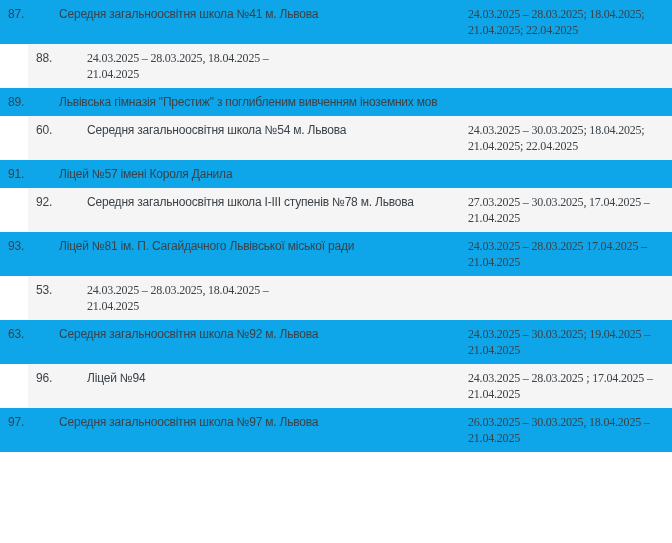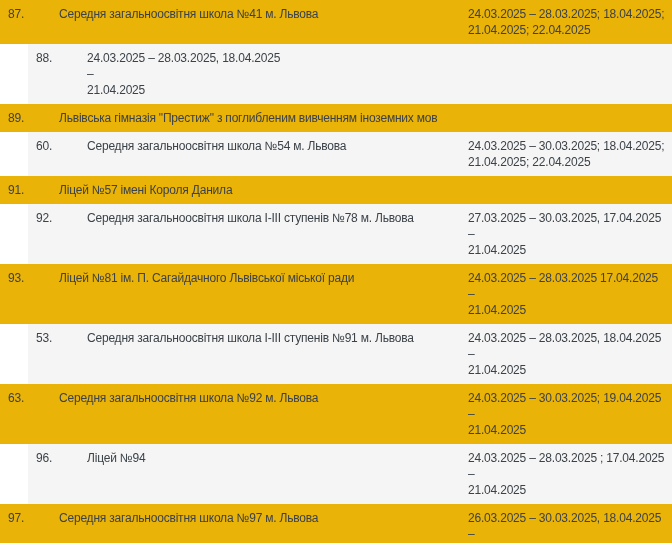--- a/index.html
+++ b/index.html
@@ -7,33 +7,33 @@
     width:672px;height:543px;overflow:hidden;
     background:#ffffff;
     font-family:"Liberation Sans", sans-serif;
     color:#3b4248;
   }
   .table{width:672px;}
   .row{
     display:flex;
     align-items:flex-start;
     padding:6px 0;
-    background:#eab308;
+    background:#0ea5e9;
   }
   .row.alt{background:#f5f5f5;margin-left:28px;}
   .cell{
     font-size:12px;
     line-height:16px;
     letter-spacing:-0.2px;
     white-space:pre-wrap;
     box-sizing:border-box;
   }
   .cell.num{width:59px;flex:none;padding-left:8px;}
   .cell.name{flex:1;padding-right:10px;}
-  .cell.dates{width:204px;flex:none;padding-right:6px;}
+  .cell.dates{width:204px;flex:none;padding-right:6px;font-family:Liberation Serif, serif;}
 </style>
 </head>
 <body>
 
 <div class="table" id="schools-table">
     <div class="row">
       <div class="cell num">87.</div>
       <div class="cell name">Середня загальноосвітня школа №41 м. Львова</div>
       <div class="cell dates">24.03.2025 – 28.03.2025; 18.04.2025;
 21.04.2025; 22.04.2025</div>
@@ -64,21 +64,20 @@
 21.04.2025</div>
     </div>
     <div class="row">
       <div class="cell num">93.</div>
       <div class="cell name">Ліцей №81 ім. П. Сагайдачного Львівської міської ради</div>
       <div class="cell dates">24.03.2025 – 28.03.2025 17.04.2025 –
 21.04.2025</div>
     </div>
     <div class="row alt">
       <div class="cell num">53.</div>
-      <div class="cell name">Середня загальноосвітня школа І-ІІІ ступенів №91 м. Львова</div>
       <div class="cell dates">24.03.2025 – 28.03.2025, 18.04.2025 –
 21.04.2025</div>
     </div>
     <div class="row">
       <div class="cell num">63.</div>
       <div class="cell name">Середня загальноосвітня школа №92 м. Львова</div>
       <div class="cell dates">24.03.2025 – 30.03.2025; 19.04.2025 –
 21.04.2025</div>
     </div>
     <div class="row alt">

